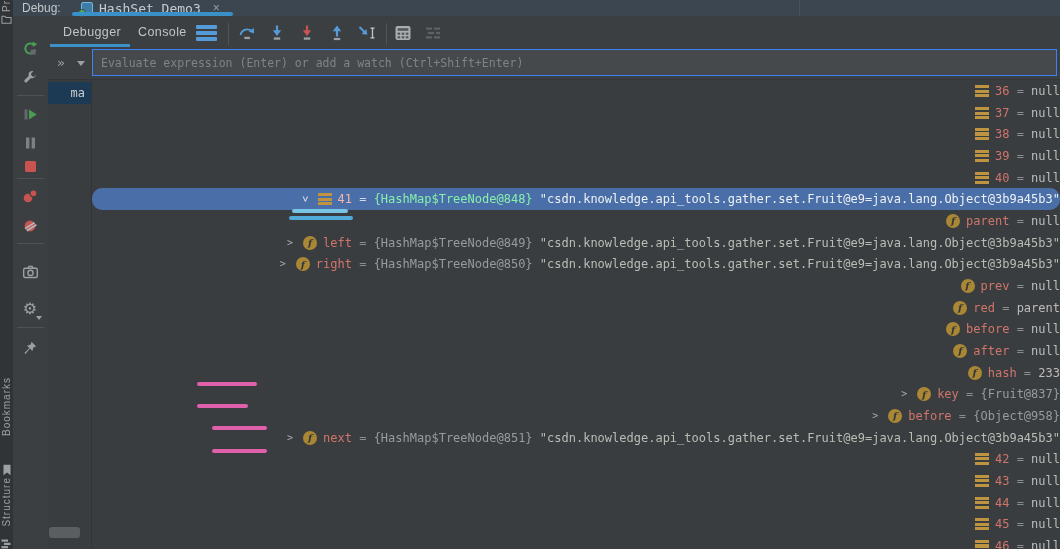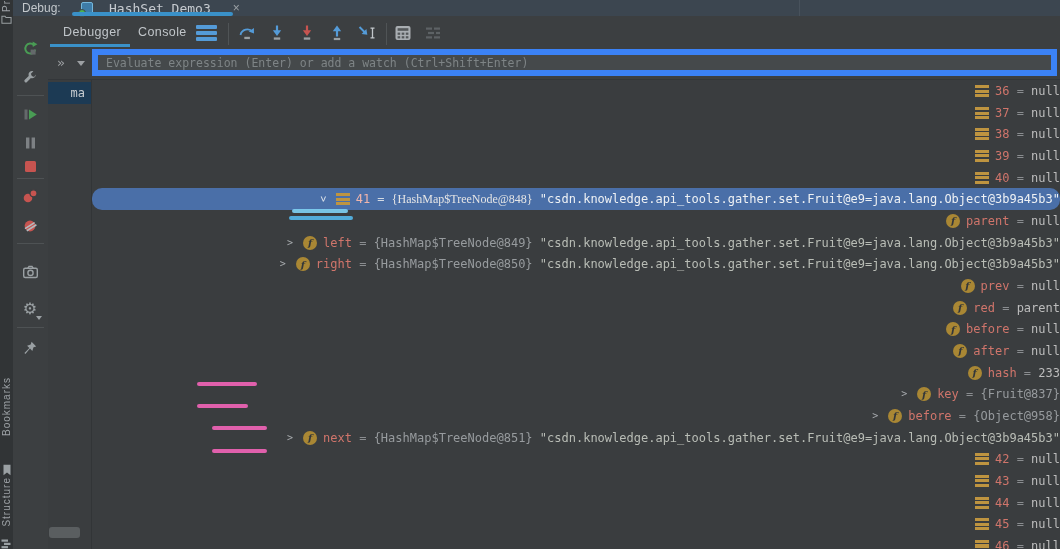--- a/index.html
+++ b/index.html
@@ -8,21 +8,21 @@
 
   
   .tw-bar{position:absolute;left:0;top:0;width:13px;height:549px;background:#313436;z-index:6;}
   .vtext{writing-mode:vertical-rl;transform:rotate(180deg);font-size:10px;color:#9DA2A6;
          font-family:"Liberation Sans",sans-serif;letter-spacing:1px;white-space:nowrap;}
   .tw-slot{position:absolute;left:0;width:13px;display:flex;flex-direction:column;align-items:center;overflow:hidden;}
 
   
   .top-strip{position:absolute;left:13px;top:0;right:0;height:16px;background:#3C4650;z-index:5;}
   .debug-label{position:absolute;left:9px;top:1px;font-size:12px;color:#C2C7CB;font-family:"Liberation Sans",sans-serif;}
-  .run-tab{position:absolute;left:68px;top:0;height:16px;display:flex;align-items:center;gap:16px;color:#C6CBD0;font-size:13px;}
+  .run-tab{position:absolute;left:68px;top:0;height:16px;display:flex;align-items:center;gap:6px;color:#C6CBD0;font-size:13px;}
   .tab-ico{position:relative;width:10px;height:10px;background:#3E7CA8;border:1.5px solid #74B7DC;border-radius:2px;flex:0 0 10px;}
   .tab-ico::after{content:"";position:absolute;left:-4px;bottom:-4px;width:6px;height:6px;border-radius:50%;background:#4DB54E;border:1px solid #3C4650;}
   .tab-close{color:#9BA1A5;font-size:12px;margin-left:6px;font-family:"Liberation Sans",sans-serif;}
   .tab-underline{position:absolute;left:59px;top:12px;width:161px;height:4px;background:#3A91C8;border-radius:2px;}
   .strip-div{position:absolute;left:786px;top:0;width:1px;height:16px;background:#48525C;}
 
   
   .left-actions{position:absolute;left:13px;top:16px;width:35px;bottom:0;background:#3C3F41;z-index:4;}
   .act{position:absolute;left:7px;width:20px;height:20px;display:flex;align-items:center;justify-content:center;}
   .hdiv{position:absolute;left:4px;width:27px;height:1px;background:#4E5254;}
@@ -35,21 +35,21 @@
   .dtab-underline{position:absolute;left:2px;top:28px;width:80px;height:3px;background:#3A91C8;}
   .ham{position:absolute;left:148px;top:9px;width:21px;height:17px;}
   .ham i{display:block;height:3.5px;margin-bottom:2.5px;background:#549BD8;border-radius:1px;}
   .vsep{position:absolute;top:7px;width:1px;height:22px;background:#505456;}
   .tool-btn{position:absolute;top:8px;width:18px;height:18px;}
 
   
   .eval-bar{position:absolute;left:48px;top:48px;right:0;height:32px;background:#3C3F41;border-bottom:1px solid #333639;box-sizing:border-box;z-index:3;}
   .chevrons{position:absolute;left:9px;top:7px;font-size:13px;color:#9DA0A3;}
   .dd-arrow{position:absolute;left:29px;top:13px;width:0;height:0;border-left:4px solid transparent;border-right:4px solid transparent;border-top:5px solid #9DA0A3;}
-  .eval-input{position:absolute;left:44px;top:1px;right:3px;height:27px;background:#45494B;border:6px solid #3b82f6;
+  .eval-input{position:absolute;left:44px;top:1px;right:3px;height:27px;background:#45494B;border:1px solid #3b82f6;
               color:#BBBBBB;font-family:"DejaVu Sans Mono",monospace;font-size:11.5px;padding:0 8px;box-sizing:border-box;outline:none;}
   .eval-input::placeholder{color:#7E8486;}
 
   
   .frames{position:absolute;left:48px;top:80px;width:43px;bottom:0;background:#3A3D3F;z-index:2;}
   .frame-row{position:absolute;left:0;top:2px;width:43px;height:22px;background:#1C3A54;color:#C8CDD1;font-size:12px;
              line-height:22px;text-align:right;padding-right:6px;box-sizing:border-box;overflow:hidden;}
   .hscroll{position:absolute;left:1px;top:447px;width:31px;height:11px;background:#5A5E60;border-radius:3px;}
   .vdiv{position:absolute;left:91px;top:80px;width:1px;bottom:0;background:#323537;z-index:3;}
 
@@ -66,21 +66,21 @@
   .icon-field{flex:0 0 14px;height:14px;margin-right:6px;border-radius:50%;background:#A98734;color:#33373A;
               font-family:"DejaVu Serif",serif;font-style:italic;font-weight:bold;font-size:10px;
               display:flex;align-items:center;justify-content:center;}
   .name{color:#D0756B;}
   .eq{color:#8A8D90;}
   .ref{color:#979B9E;}
   .str{color:#B9BDB6;}
   .plain{color:#BDBDBD;}
   .selected .name{color:#F0B5AC;}
   .selected .eq{color:#D3DAE3;}
-  .selected .ref{color:#e5e5e5;font-family:Liberation Serif, serif;}
+  .selected .ref{color:#86efac;}
   .selected .str{color:#EEF1F4;}
   .selected .twisty{color:#DDE3EA;}
 
   
   .marks{position:absolute;left:0;top:0;width:1060px;height:549px;pointer-events:none;z-index:9;}
   .mark{position:absolute;border-radius:2px;opacity:.92;}
 </style>
 </head>
 <body>
 

